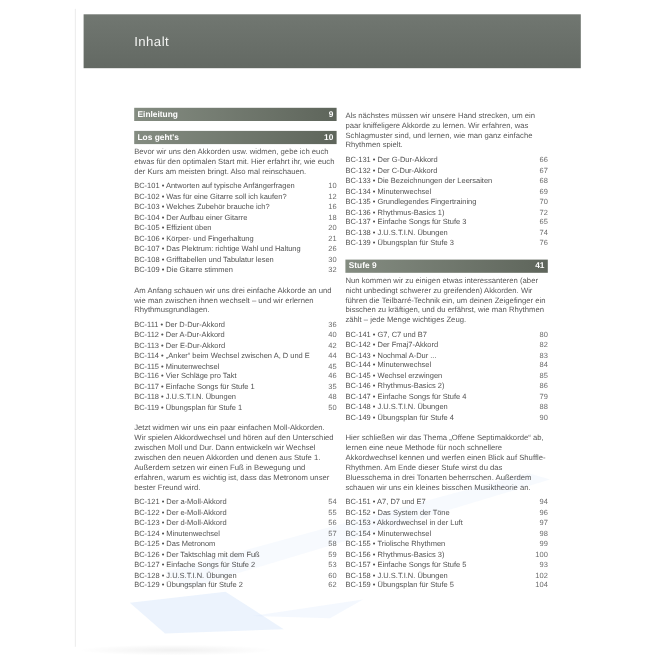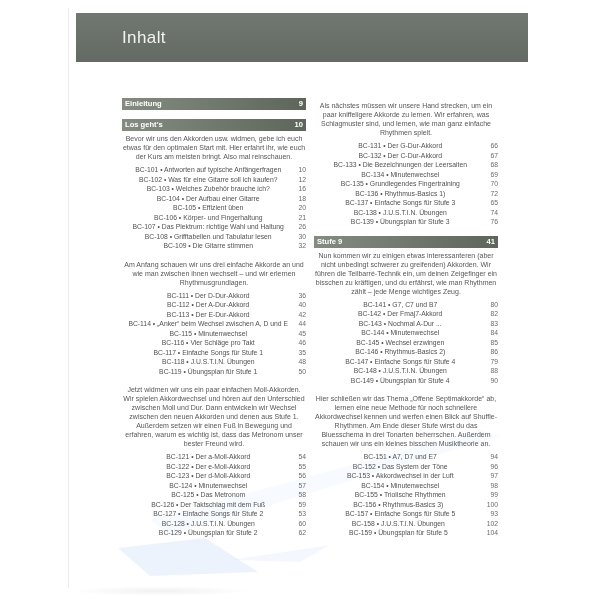--- a/index.html
+++ b/index.html
@@ -17,27 +17,27 @@
     background: #ededed;
   }
   .topbar {
     position: absolute; left: 76px; top: 13px; width: 452px; height: 49px;
     background: linear-gradient(180deg, var(--top-bar-start), var(--top-bar-end));
     display: flex; align-items: center;
     box-sizing: border-box; padding-left: 46px;
   }
   .topbar .title {
     color: var(--accent-text);
-    font-size: 17px; letter-spacing: 0.4px; font-weight: 400;
+    font-size: 12px; letter-spacing: 0.4px; font-weight: 400;
   }
   .cols {
     position: absolute; left: 122px; top: 98px; width: 376px;
     display: flex; gap: 8px;
   }
-  .col { flex: 1; min-width: 0; text-align: center; }
+  .col { flex: 1; min-width: 0; }
   .section { margin-bottom: 9px; }
   .sec-header {
     display: flex; justify-content: space-between; align-items: center;
     background: linear-gradient(90deg, var(--sec-bar-start), var(--sec-bar-end));
     color: #ffffff; font-weight: bold; font-size: 7.6px;
     padding: 2px 3px; height: 8px; line-height: 8px;
   }
   .sec-desc {
     font-size: 7px; line-height: 9px; color: #575757;
     margin: 3px 0 4px 0;

